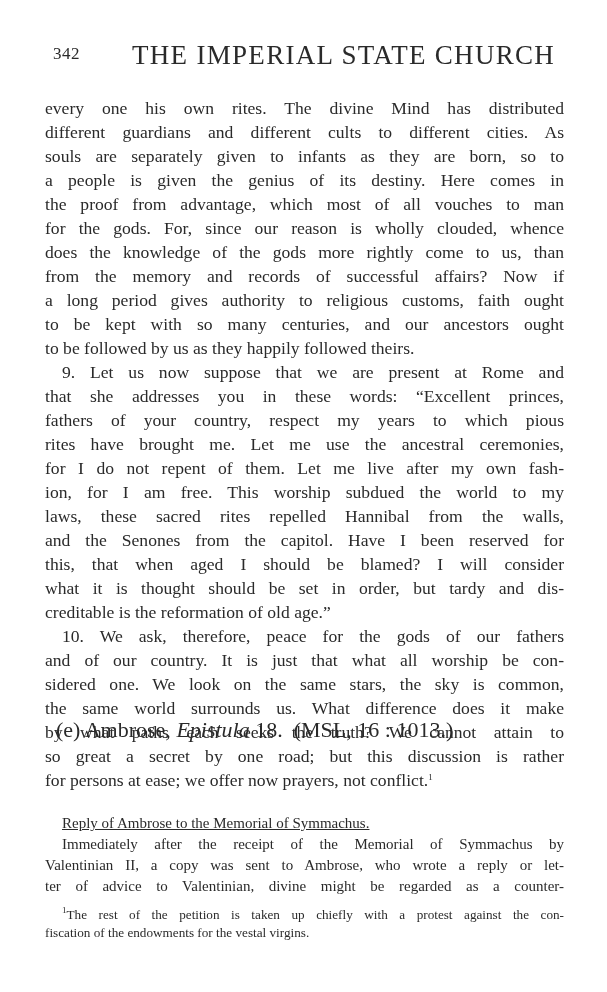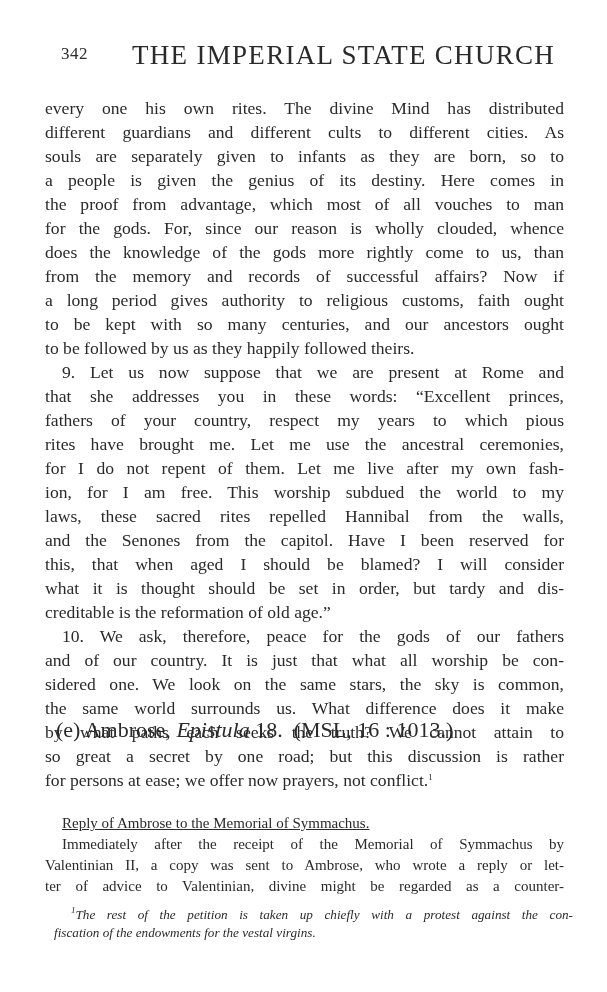--- a/index.html
+++ b/index.html
@@ -4,21 +4,21 @@
 <style>
   html, body { margin: 0; padding: 0; background: #ffffff; }
   body {
     width: 607px; height: 992px; position: relative; overflow: hidden;
     font-family: "Liberation Serif", "DejaVu Serif", serif; color: #2a2a2a;
   }
   .page { position: absolute; left: 45px; top: 0; width: 519px; }
   .header {
     position: absolute; top: 40px; left: 0; width: 519px; height: 28px;
   }
-  .pagenum { position: absolute; left: 16px; top: 4px; font-size: 17px; letter-spacing: 0.5px; }
+  .pagenum { position: absolute; left: 8px; top: 4px; font-size: 17px; letter-spacing: 0.5px; }
   .running-title {
     position: absolute; left: 87px; top: 0; font-size: 27px; letter-spacing: 1.3px;
     white-space: nowrap;
   }
   .body-text { position: absolute; top: 96px; left: 0; width: 519px; }
   .line {
     display: block; height: 24px; line-height: 24px; font-size: 17.6px;
     text-align: justify; text-align-last: justify; white-space: nowrap;
     word-spacing: 0px;
   }
@@ -28,21 +28,21 @@
     position: absolute; top: 718px; left: 11px; font-size: 22px; line-height: 24px;
     white-space: nowrap;
   }
   .source i { font-style: italic; }
   .small-text { position: absolute; top: 813px; left: 0; width: 519px; }
   .sline {
     display: block; height: 21px; line-height: 21px; font-size: 15px;
     text-align: justify; text-align-last: justify; white-space: nowrap;
   }
   .sline.last { text-align-last: left; text-decoration: underline; }
-  .footnote { position: absolute; top: 906px; left: 9px; width: 519px; font-style: italic; }
+  .footnote { position: absolute; top: 906px; left: 0; width: 519px; }
   .fline {
     display: block; height: 18px; line-height: 18px; font-size: 13.2px;
     text-align: justify; text-align-last: justify; white-space: nowrap;
   }
   .fline.last { text-align-last: left; }
   sup { font-size: 9px; vertical-align: 6px; line-height: 0; }
 </style>
 </head>
 <body>
 

